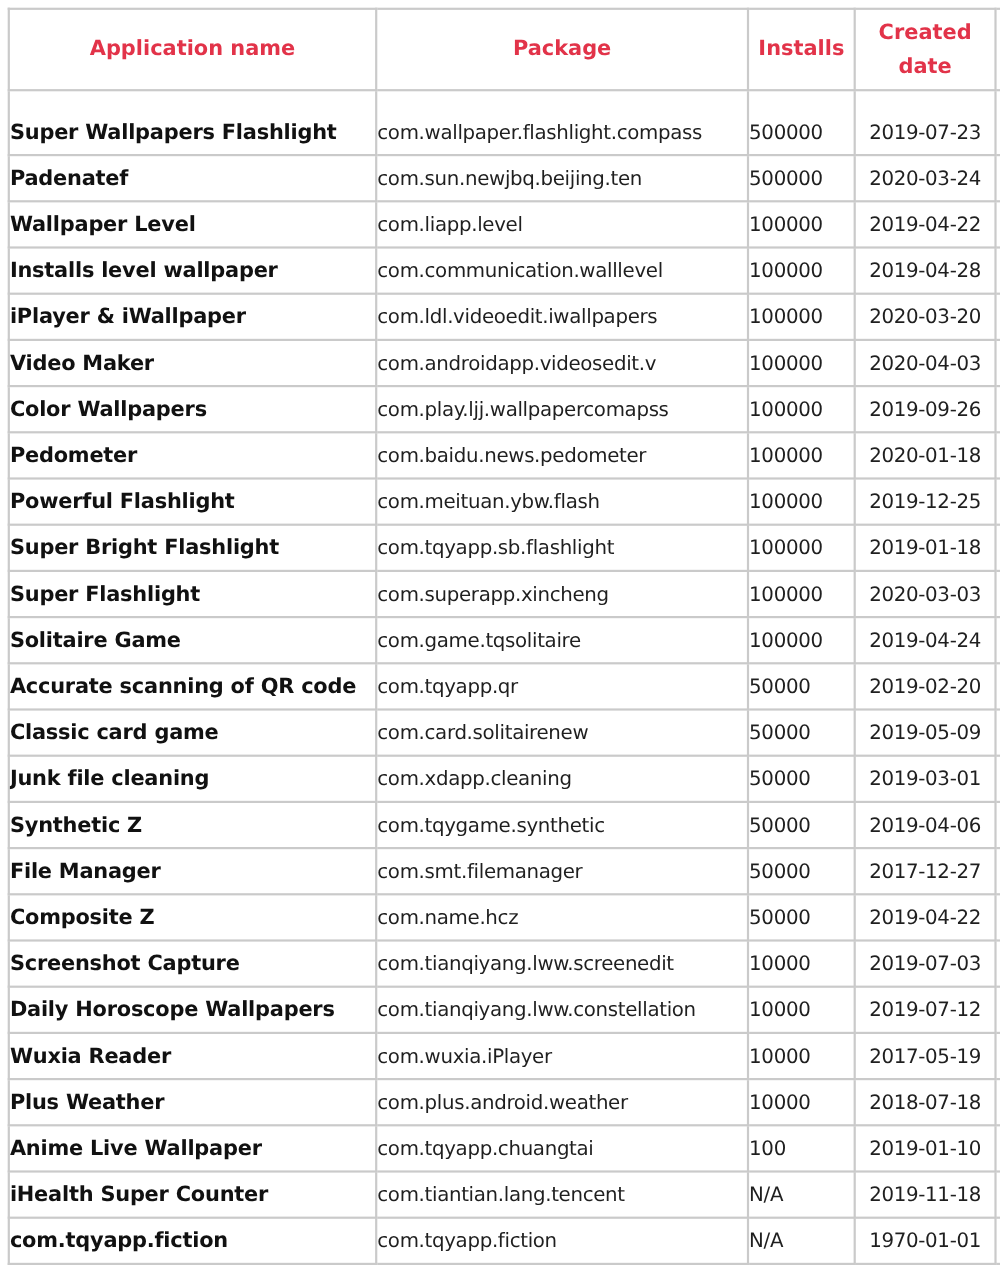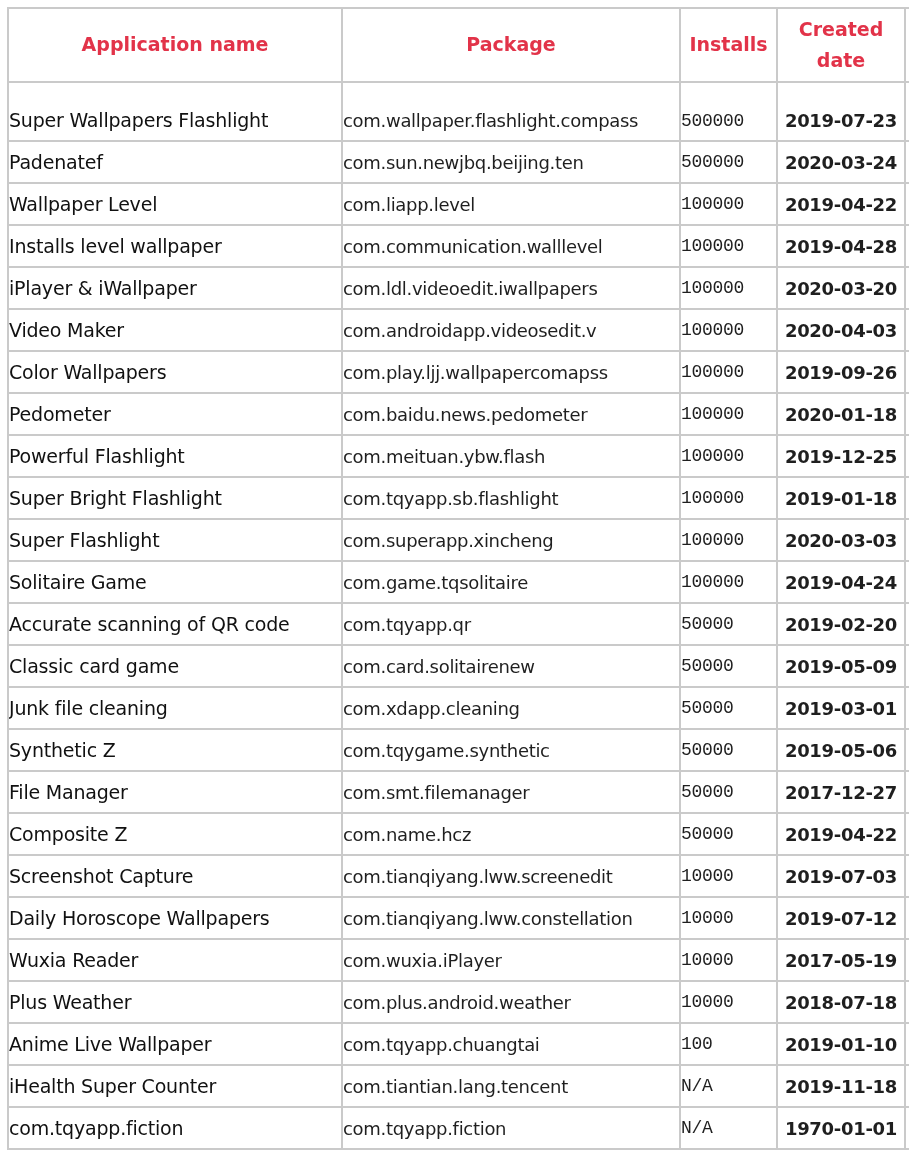--- a/index.html
+++ b/index.html
@@ -42,29 +42,29 @@
     white-space: normal;
   }
   td {
     font-size: 18px;
     color: var(--body-text, #1f1f1f);
     vertical-align: middle;
     white-space: nowrap;
     letter-spacing: -0.3px;
   }
   td.cell-name {
-    font-weight: normal;
+    font-weight: bold;
     font-size: 19px;
     color: var(--app-name-text, #111111);
     padding-left: 3px;
     letter-spacing: -0.2px;
   }
   td.cell-package { padding-left: 8px; }
-  td.cell-installs { padding-left: 6px; font-family: Liberation Mono, monospace; }
-  td.cell-created { text-align: center; font-weight: bold; }
+  td.cell-installs { padding-left: 6px; }
+  td.cell-created { text-align: center; }
   td.cell-overflow { background: #ffffff; }
 </style>
 </head>
 <body>
 
 <div class="table-wrap">
   <table class="apps">
     <colgroup>
       <col style="width:334px">
       <col style="width:338px">
@@ -199,21 +199,21 @@
     <td class="cell-package">com.xdapp.cleaning</td>
     <td class="cell-installs">50000</td>
     <td class="cell-created">2019-03-01</td>
     <td class="cell-overflow"></td>
   </tr>
 
   <tr>
     <td class="cell-name">Synthetic Z</td>
     <td class="cell-package">com.tqygame.synthetic</td>
     <td class="cell-installs">50000</td>
-    <td class="cell-created">2019-05-06</td>
+    <td class="cell-created">2019-04-06</td>
     <td class="cell-overflow"></td>
   </tr>
 
   <tr>
     <td class="cell-name">File Manager</td>
     <td class="cell-package">com.smt.filemanager</td>
     <td class="cell-installs">50000</td>
     <td class="cell-created">2017-12-27</td>
     <td class="cell-overflow"></td>
   </tr>

